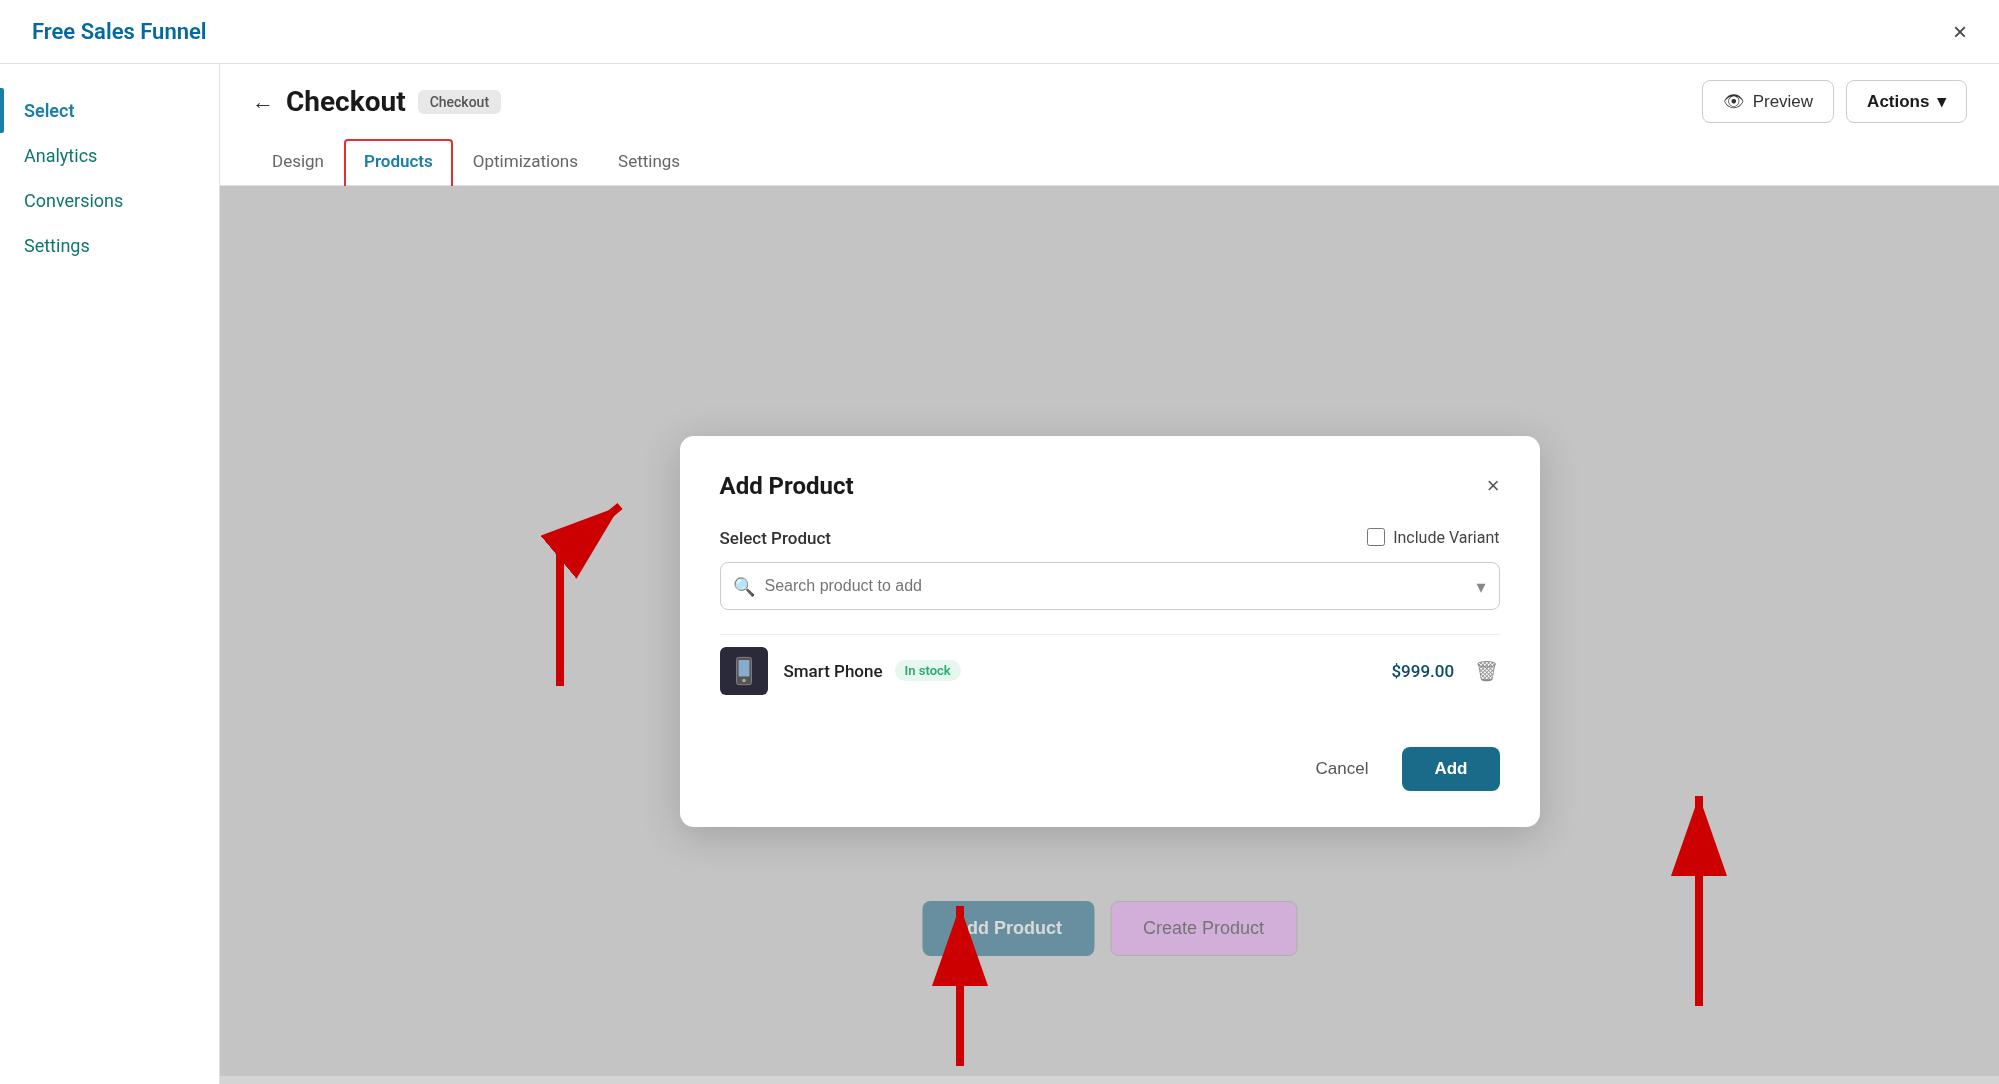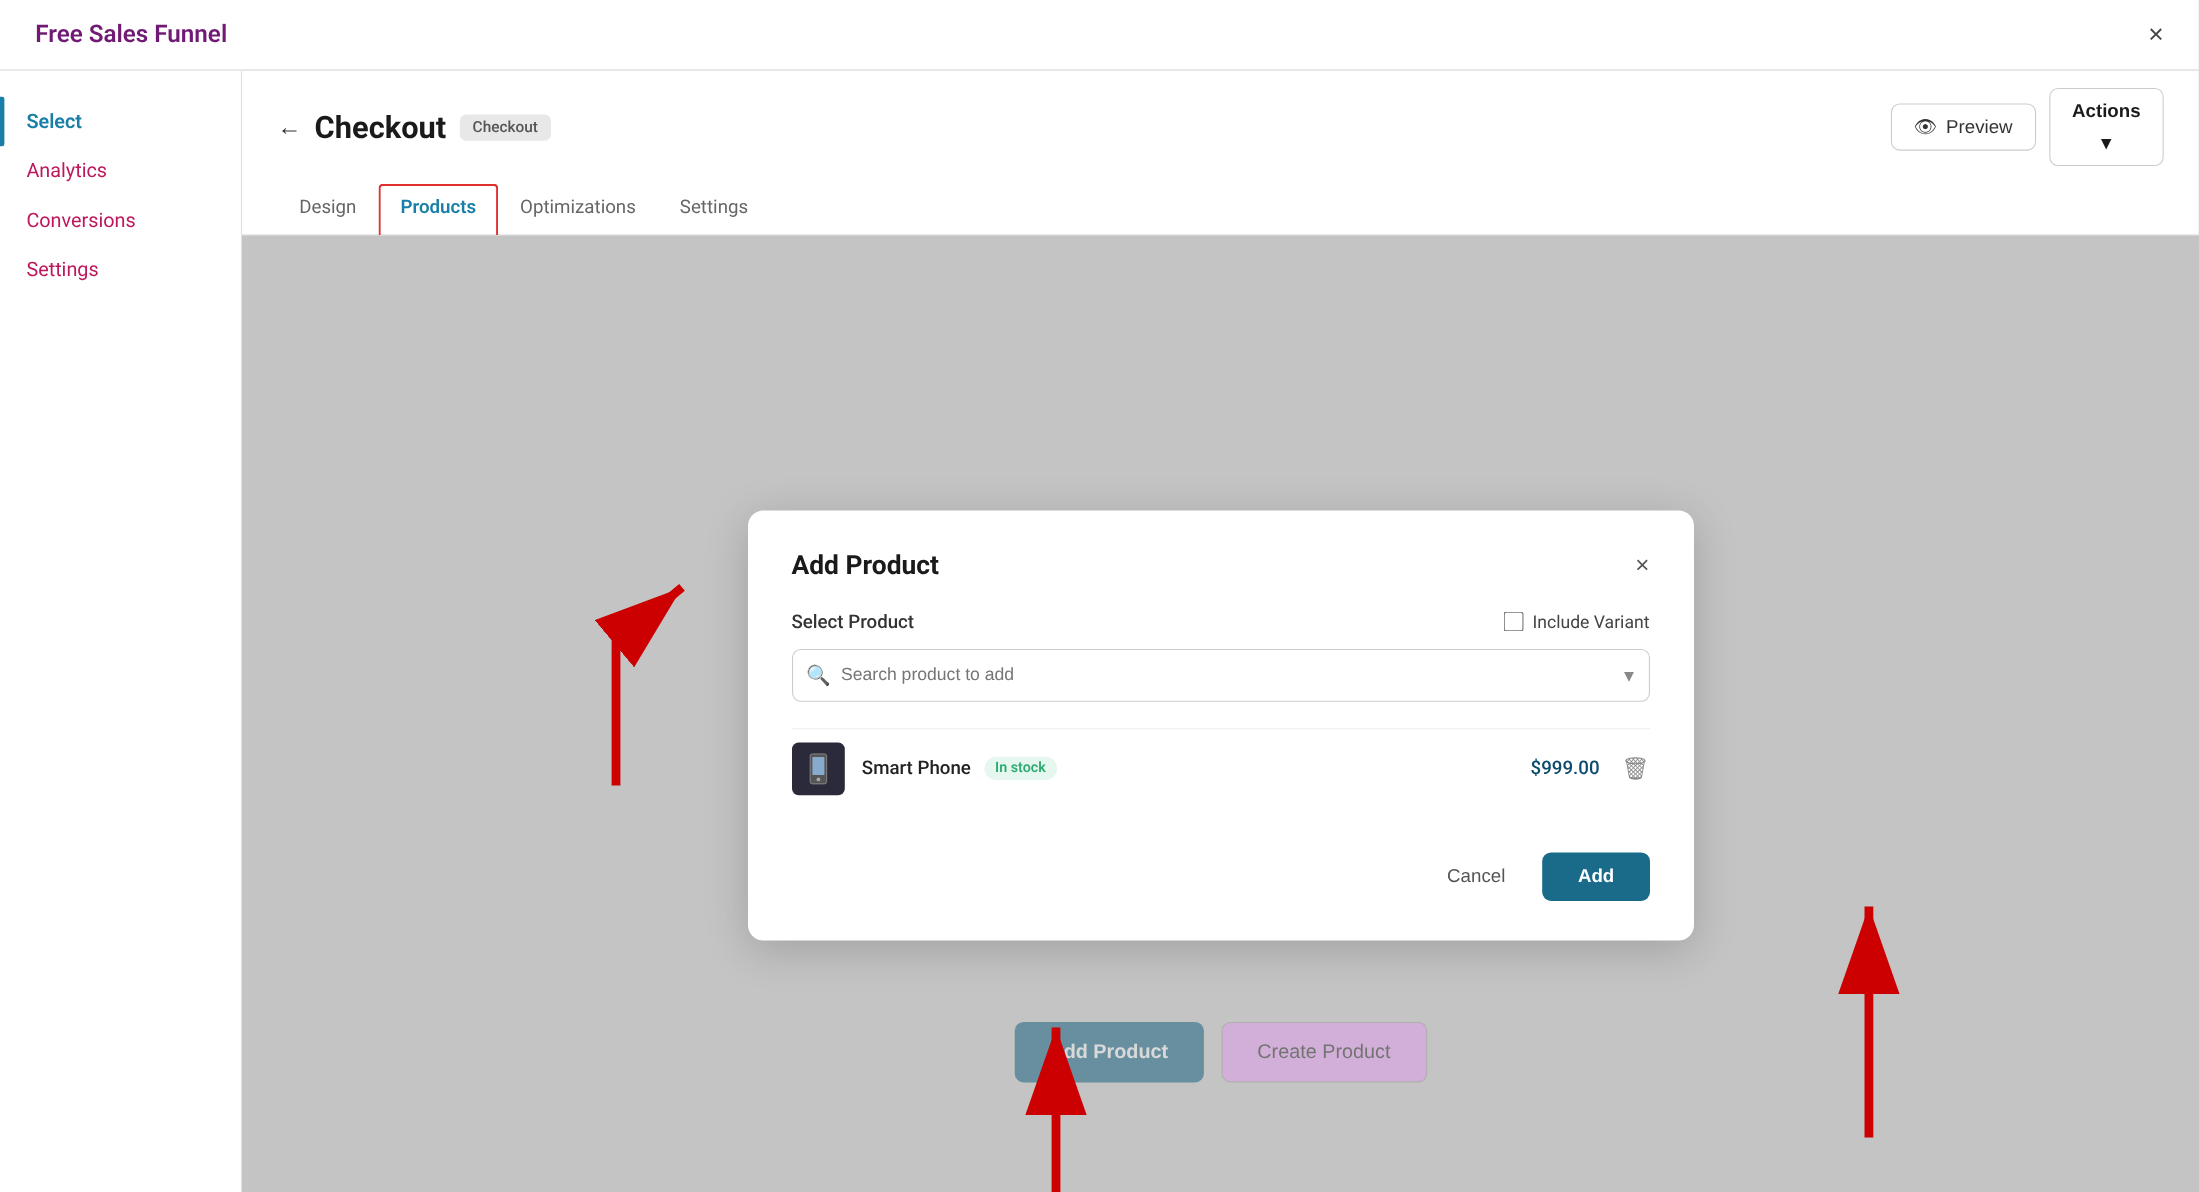--- a/index.html
+++ b/index.html
@@ -20,21 +20,21 @@
       display: flex;
       align-items: center;
       justify-content: space-between;
       padding: 0 32px;
       position: relative;
       z-index: 1;
     }
     .top-bar-title {
       font-size: 22px;
       font-weight: 600;
-      color: #701a75;
+      color: #0369a1;
     }
     .top-bar-close {
       font-size: 24px;
       color: #444;
       cursor: pointer;
       background: none;
       border: none;
       line-height: 1;
     }
 
@@ -48,21 +48,21 @@
     .sidebar {
       width: 220px;
       background: #fff;
       border-right: 1px solid #e0e0e0;
       padding: 24px 0;
       flex-shrink: 0;
     }
     .sidebar-item {
       padding: 12px 24px;
       font-size: 18px;
-      color: #be185d;
+      color: #0f766e;
       cursor: pointer;
       position: relative;
     }
     .sidebar-item.active {
       color: #1a7fa8;
       font-weight: 600;
     }
     .sidebar-item.active::before {
       content: '';
       position: absolute;
@@ -140,21 +140,20 @@
       align-items: center;
       gap: 8px;
       padding: 10px 20px;
       border: 1.5px solid #ccc;
       border-radius: 8px;
       background: #fff;
       font-size: 17px;
       cursor: pointer;
       color: #1a1a1a;
       font-weight: 600;
-      flex-direction: column;
     }
 
     
     .tabs {
       display: flex;
       gap: 0;
     }
     .tab {
       padding: 12px 20px;
       font-size: 17px;

